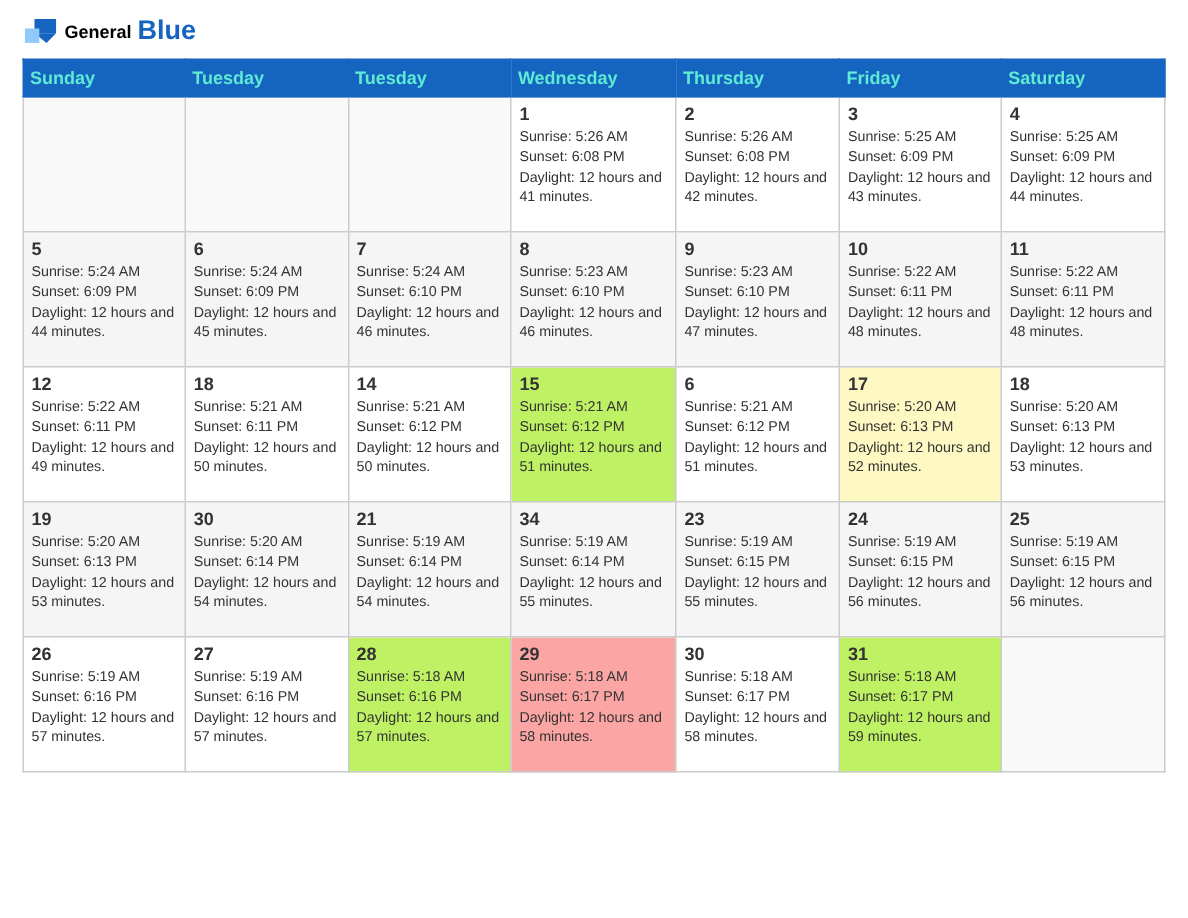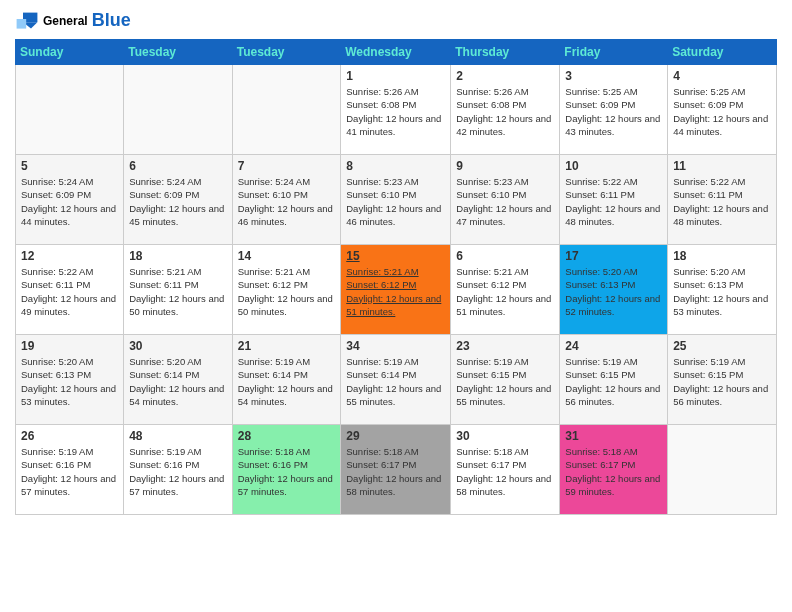--- a/index.html
+++ b/index.html
@@ -199,33 +199,33 @@
           <div class="day-info" style="white-space: pre-line;">Sunrise: 5:21 AM
 Sunset: 6:11 PM
 Daylight: 12 hours and 50 minutes.</div>
         </td>
         <td style="background-color: rgb(255, 255, 255);">
           <span class="day-number">14</span>
           <div class="day-info" style="white-space: pre-line;">Sunrise: 5:21 AM
 Sunset: 6:12 PM
 Daylight: 12 hours and 50 minutes.</div>
         </td>
-        <td style="background-color: #f97316; text-decoration: underline;">
+        <td style="background-color: #bef264;">
           <span class="day-number">15</span>
           <div class="day-info" style="white-space: pre-line;">Sunrise: 5:21 AM
 Sunset: 6:12 PM
 Daylight: 12 hours and 51 minutes.</div>
         </td>
         <td style="background-color: rgb(255, 255, 255);">
           <span class="day-number">6</span>
           <div class="day-info" style="white-space: pre-line;">Sunrise: 5:21 AM
 Sunset: 6:12 PM
 Daylight: 12 hours and 51 minutes.</div>
         </td>
-        <td style="background-color: #0ea5e9;">
+        <td style="background-color: #fef9c3;">
           <span class="day-number">17</span>
           <div class="day-info" style="white-space: pre-line;">Sunrise: 5:20 AM
 Sunset: 6:13 PM
 Daylight: 12 hours and 52 minutes.</div>
         </td>
         <td style="background-color: rgb(255, 255, 255); margin-left: 12px;">
           <span class="day-number">18</span>
           <div class="day-info" style="white-space: pre-line;">Sunrise: 5:20 AM
 Sunset: 6:13 PM
 Daylight: 12 hours and 53 minutes.</div>
@@ -276,44 +276,44 @@
         </td>
       </tr>
       <tr>
         <td style="background-color: rgb(255, 255, 255); margin-left: 44px;">
           <span class="day-number">26</span>
           <div class="day-info" style="white-space: pre-line;">Sunrise: 5:19 AM
 Sunset: 6:16 PM
 Daylight: 12 hours and 57 minutes.</div>
         </td>
         <td style="background-color: rgb(255, 255, 255);">
-          <span class="day-number">48</span>
+          <span class="day-number">27</span>
           <div class="day-info" style="white-space: pre-line;">Sunrise: 5:19 AM
 Sunset: 6:16 PM
 Daylight: 12 hours and 57 minutes.</div>
         </td>
-        <td style="background-color: #86efac;">
+        <td style="background-color: #bef264;">
           <span class="day-number">28</span>
           <div class="day-info" style="white-space: pre-line;">Sunrise: 5:18 AM
 Sunset: 6:16 PM
 Daylight: 12 hours and 57 minutes.</div>
         </td>
-        <td style="background-color: #a3a3a3; margin-left: 32px;">
+        <td style="background-color: #fca5a5; margin-left: 32px;">
           <span class="day-number">29</span>
           <div class="day-info" style="white-space: pre-line;">Sunrise: 5:18 AM
 Sunset: 6:17 PM
 Daylight: 12 hours and 58 minutes.</div>
         </td>
         <td style="background-color: rgb(255, 255, 255);">
           <span class="day-number">30</span>
           <div class="day-info" style="white-space: pre-line;">Sunrise: 5:18 AM
 Sunset: 6:17 PM
 Daylight: 12 hours and 58 minutes.</div>
         </td>
-        <td style="background-color: #ec4899;">
+        <td style="background-color: #bef264;">
           <span class="day-number">31</span>
           <div class="day-info" style="white-space: pre-line;">Sunrise: 5:18 AM
 Sunset: 6:17 PM
 Daylight: 12 hours and 59 minutes.</div>
         </td>
         <td class="empty-cell" style="background-color: rgb(250, 250, 250);"></td>
       </tr>
     </tbody>
 </table>
 

